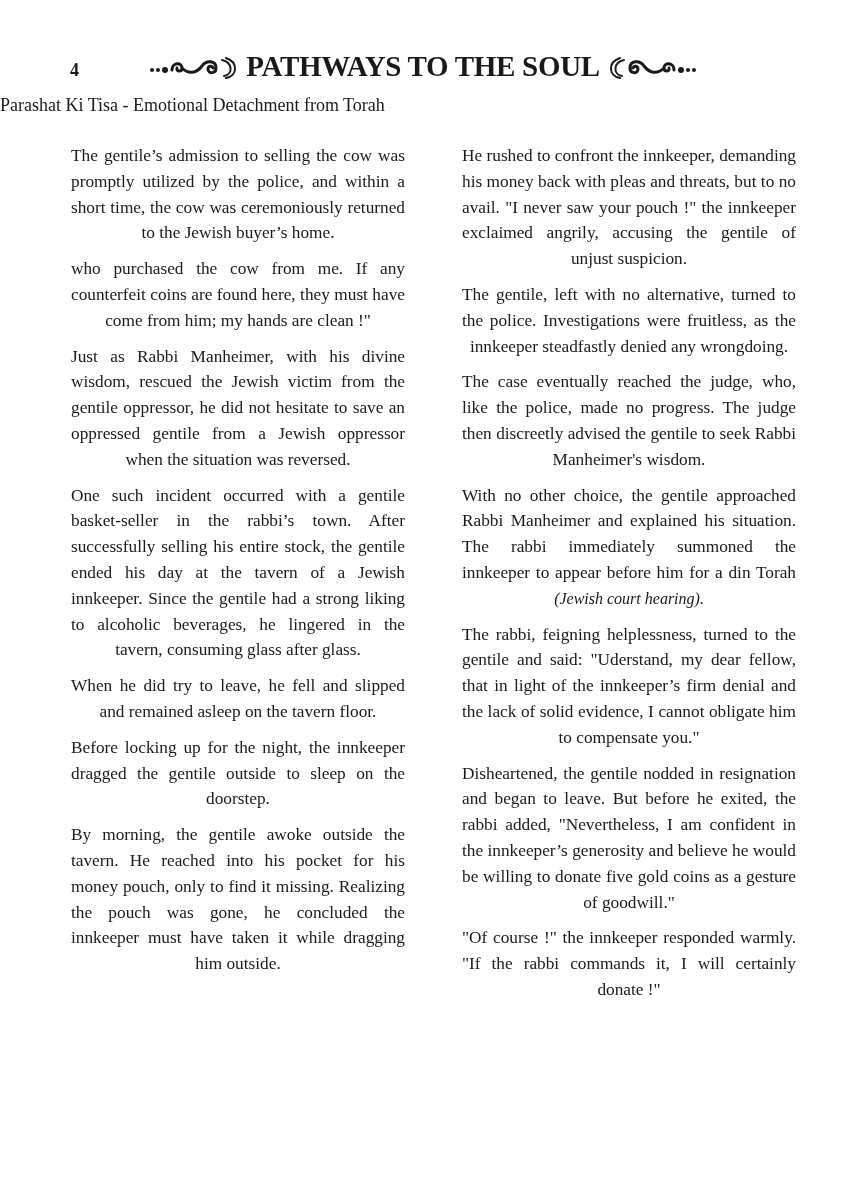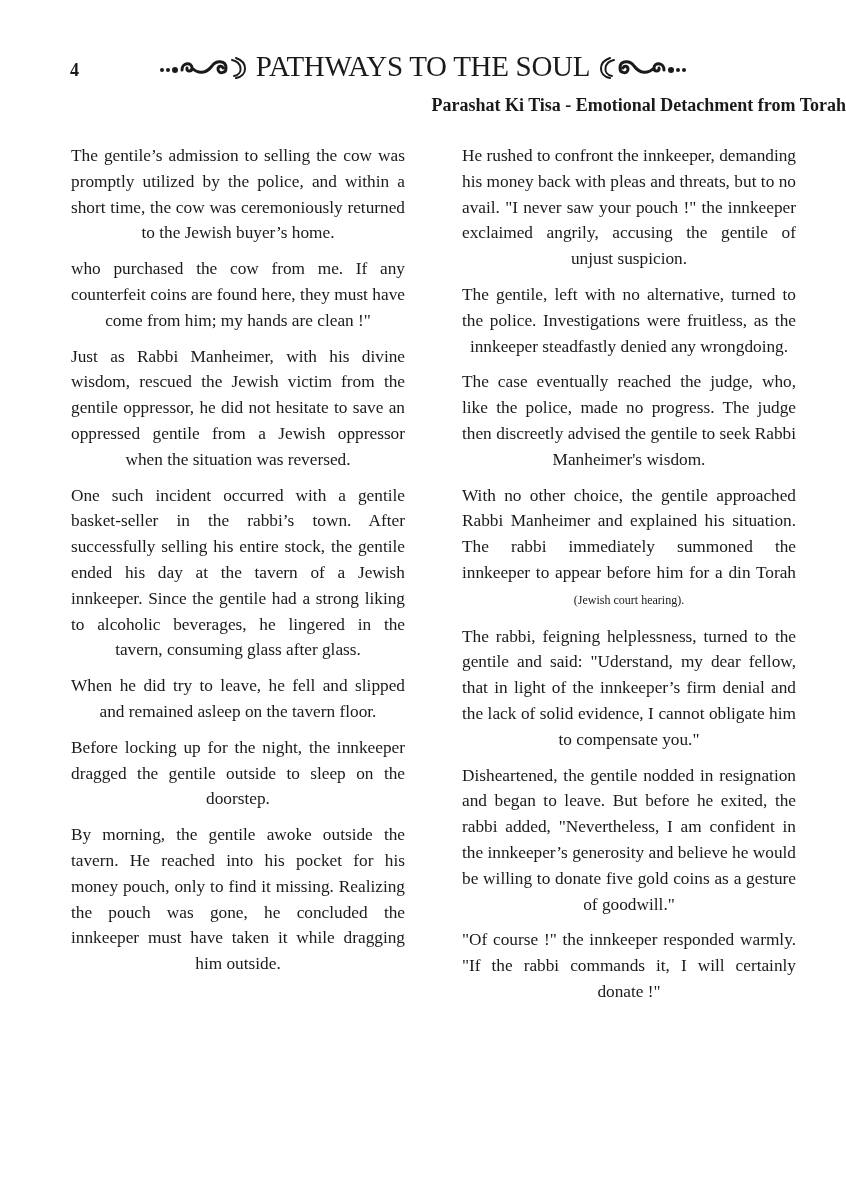--- a/index.html
+++ b/index.html
@@ -1,26 +1,26 @@
 <!DOCTYPE html>
 <html><head>
   <meta charset="utf-8">
   <style>
     html, body { margin: 0; padding: 0; background: #ffffff; }
     body { width: 846px; height: 1200px; position: relative; overflow: hidden; color: #1a1a1a; font-family: "Liberation Serif", serif; }
     .page-number { position: absolute; left: 70px; top: 60px; font-size: 18px; font-weight: bold; }
     .masthead { position: absolute; left: 0; width: 846px; top: 50px; text-align: center; white-space: nowrap; }
-    .masthead-title { font-size: 29px; font-weight: normal; letter-spacing: -0.3px; vertical-align: middle; margin-top: 40px; }
+    .masthead-title { font-size: 29px; font-weight: bold; letter-spacing: -0.3px; vertical-align: middle; margin-top: 40px; }
     .ornament { display: inline-block; vertical-align: middle; width: 96px; height: 26px; }
-    .subtitle { position: absolute; left: 0; width: 846px; top: 95px; text-align: right; font-size: 18px; font-weight: bold; }
+    .subtitle { position: absolute; left: 0; width: 846px; top: 95px; text-align: left; font-size: 18px; font-weight: normal; }
     .col { position: absolute; top: 143px; width: 334px; font-size: 17.3px; line-height: 25.8px; }
     .col-left { left: 71px; }
     .col-right { left: 462px; }
     .para { margin: 0 0 10px 0; text-align: justify; text-align-last: center; }
-    .small { font-size: 12px; }
+    .small { font-size: 16px; font-style: italic; }
   </style>
 </head>
 <body>
 
 <div class="page-number">4</div>
 
 <div class="masthead">
   <svg class="ornament" viewBox="0 0 96 26">
     <circle cx="6" cy="16" r="2" fill="#1a1a1a"></circle>
     <circle cx="12" cy="16" r="2" fill="#1a1a1a"></circle>

